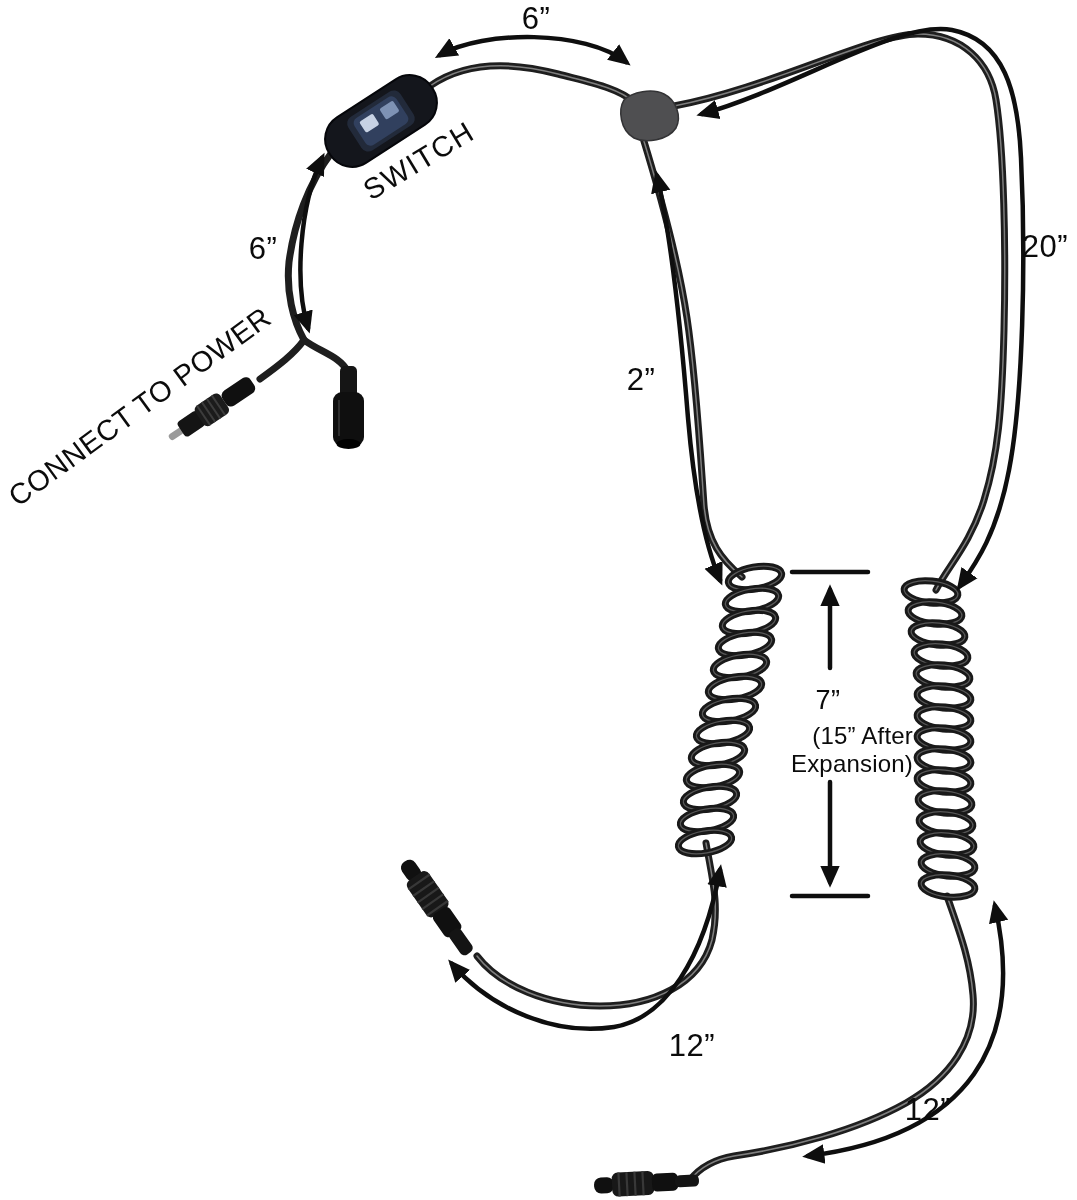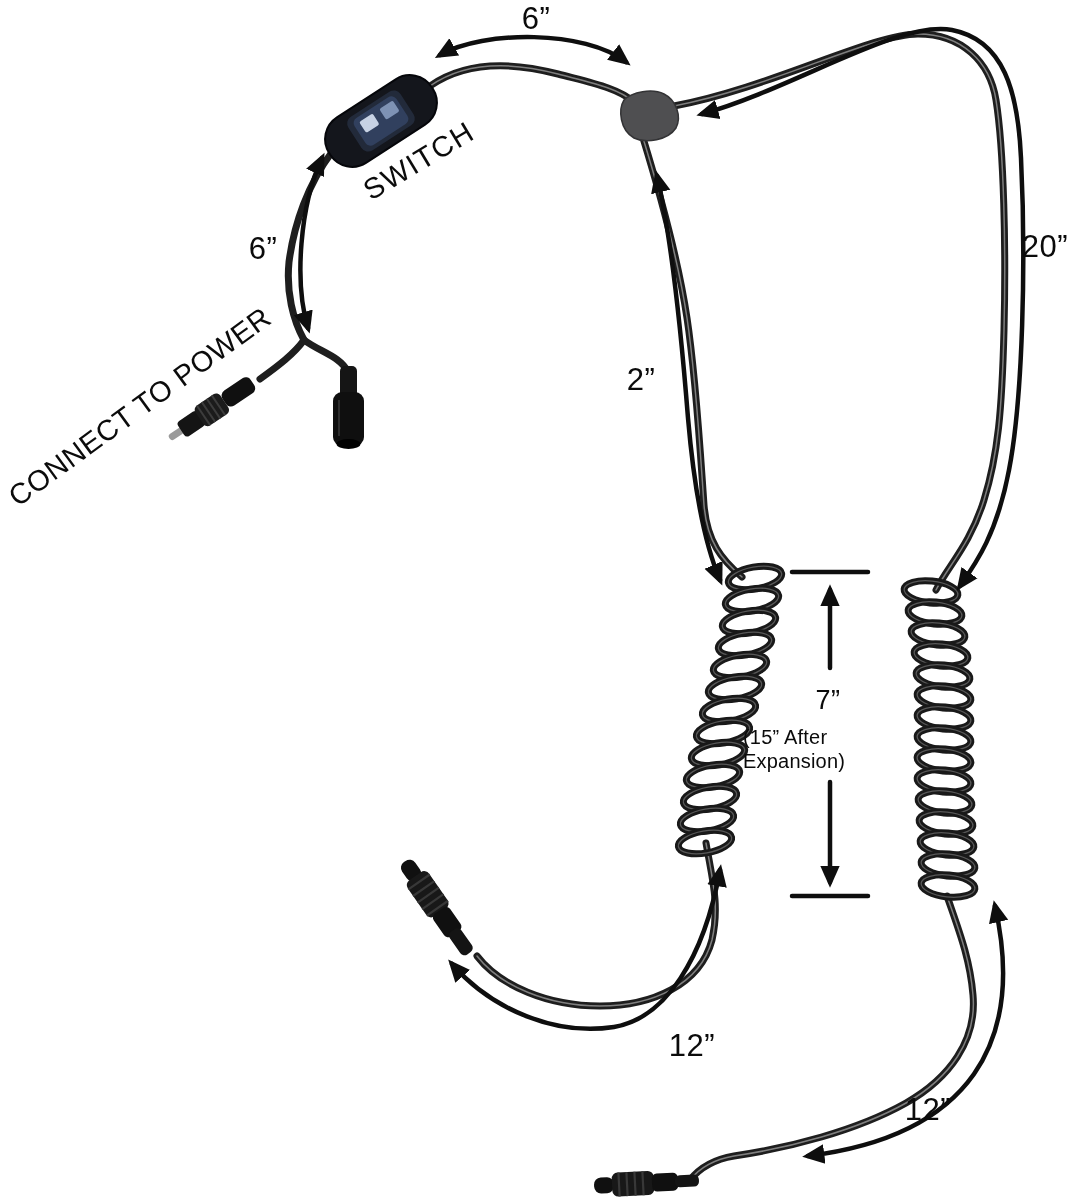--- a/index.html
+++ b/index.html
@@ -11,22 +11,22 @@
   .label{
     position:absolute;color:#0b0b0b;white-space:nowrap;
     font-size:31px;font-weight:400;letter-spacing:.5px;
     transform:translate(-50%,-50%);
   }
   .lab-switch{transform:translate(-50%,-50%) rotate(-31deg);font-size:29px;letter-spacing:1.5px;}
   .lab-power{transform:translate(-50%,-50%) rotate(-36deg);font-size:29px;letter-spacing:.5px;}
   .lab-apparel{font-size:29px;letter-spacing:1px;}
   .lab-dim-small{font-size:27px;}
   .lab-note{
-    white-space:normal;width:170px;text-align:left;
-    font-size:20px;line-height:1.18;letter-spacing:.2px;
+    white-space:normal;width:170px;text-align:right;
+    font-size:24px;line-height:1.18;letter-spacing:.2px;
   }
 </style>
 </head>
 <body>
 
 <div class="stage">
 
   <svg width="1077" height="1200" viewBox="0 0 1077 1200">
     <defs>
       <marker id="ah" viewBox="0 0 10 10" refX="7" refY="5" markerWidth="5.2" markerHeight="5.2" orient="auto-start-reverse">

